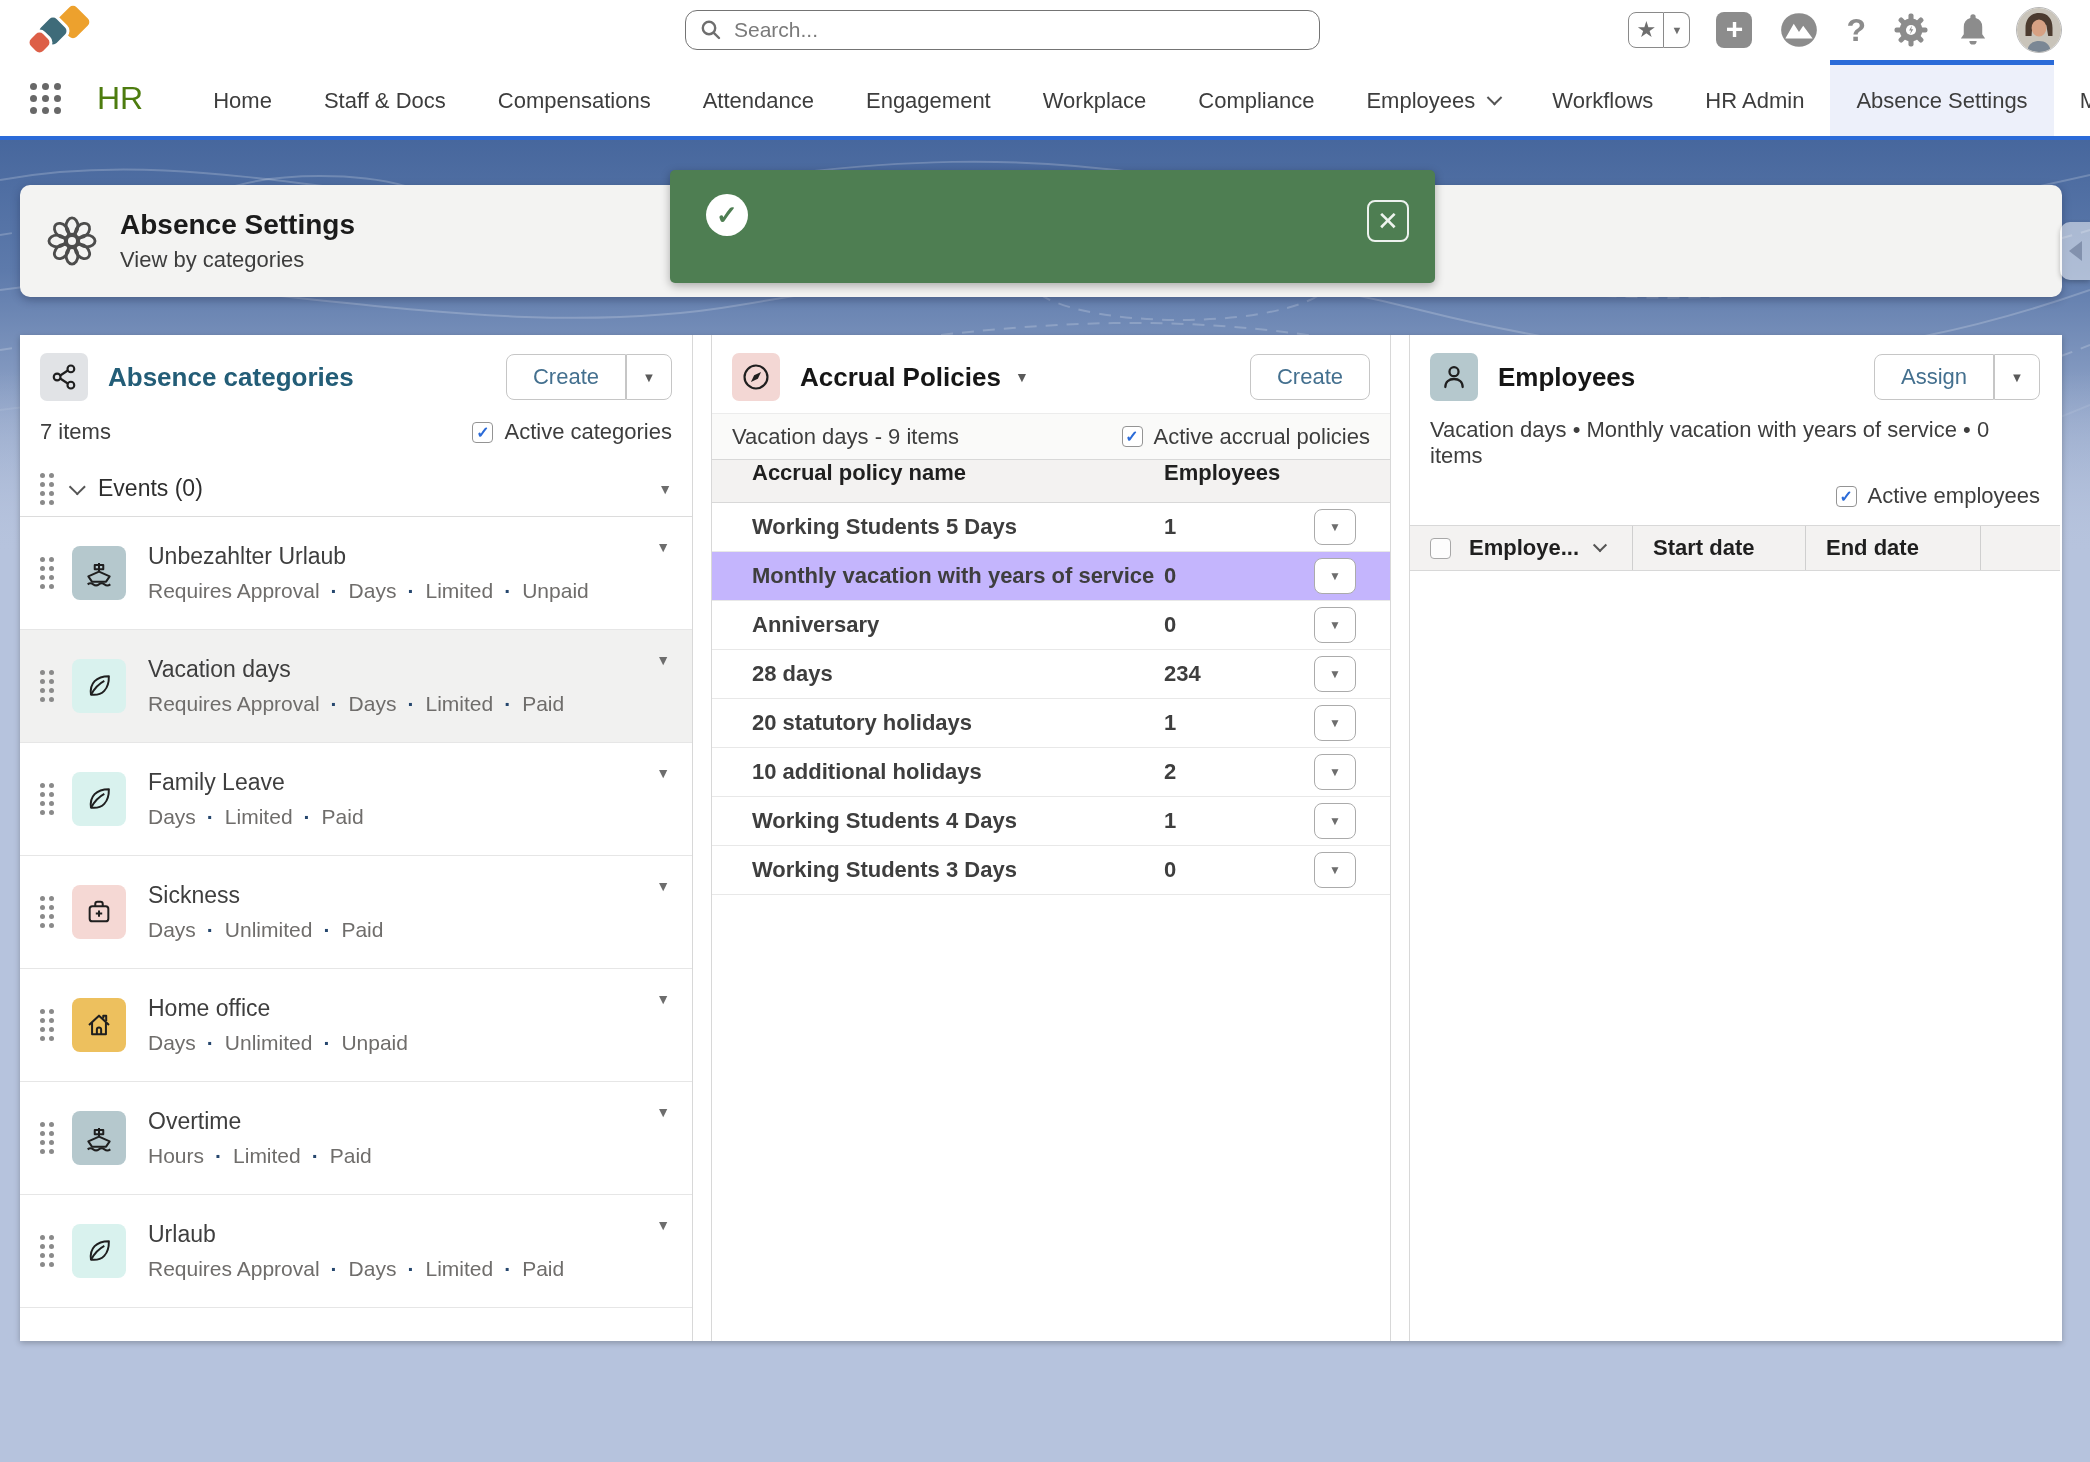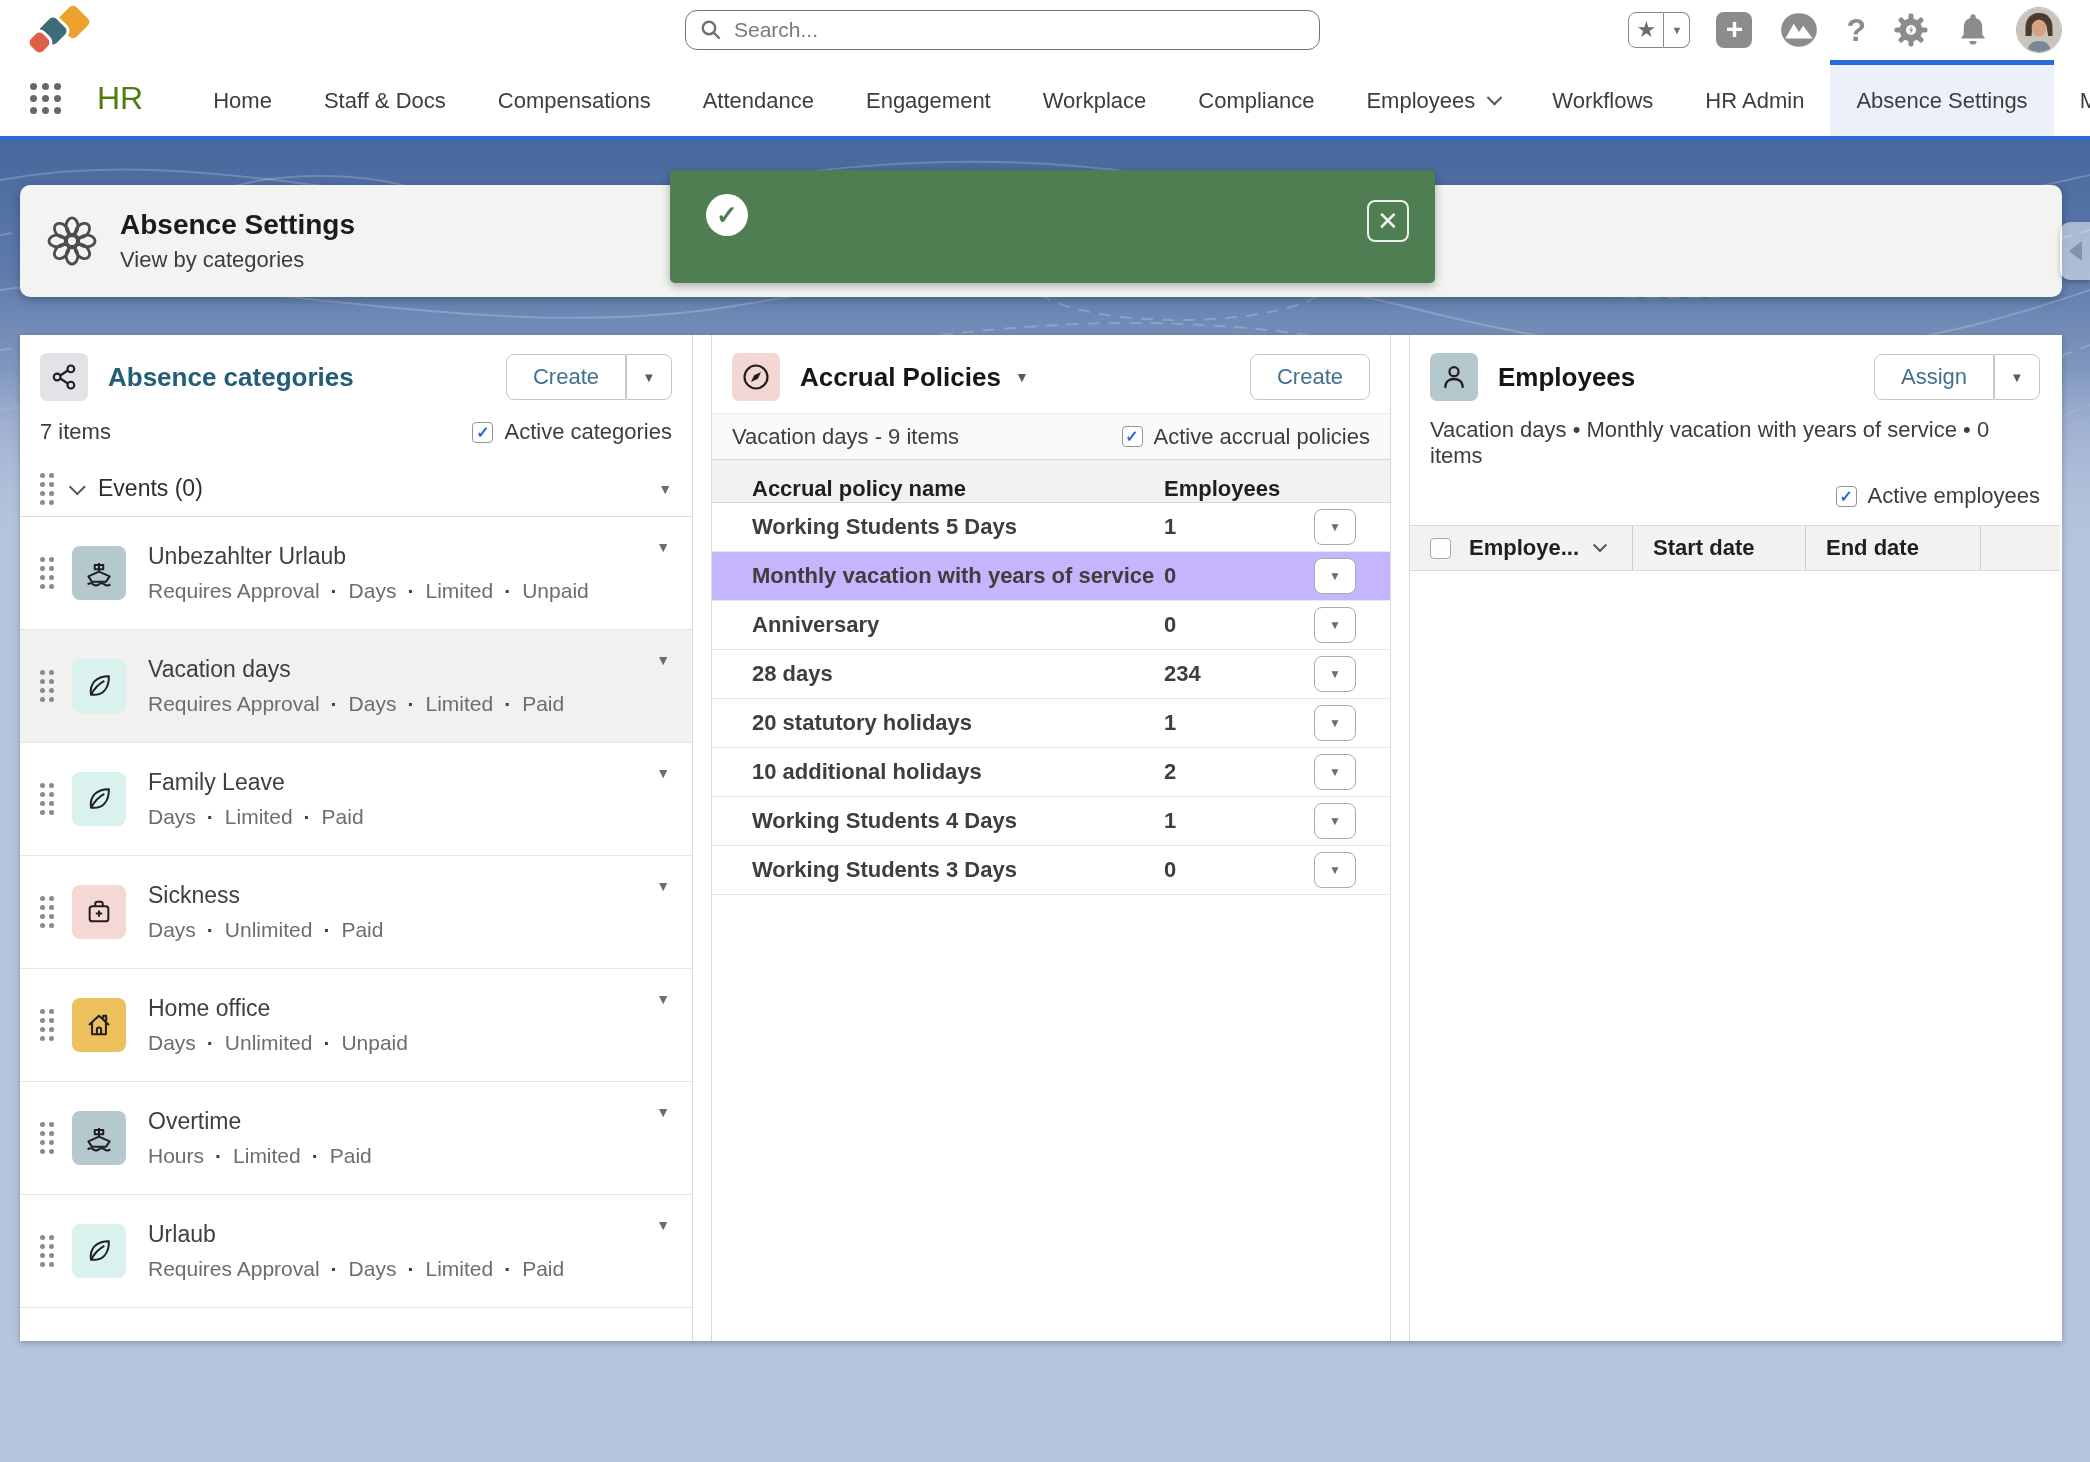--- a/index.html
+++ b/index.html
@@ -129,21 +129,21 @@
   .cat-txt { margin-left:22px; display:flex; flex-direction:column; }
   .cat-name { font-size:23px; color:#3e3e3e; }
   .cat-meta { font-size:21px; color:#6f6d6b; margin-top:9px; }
   .cat-meta .mdot { color:#26476e; font-weight:700; margin:0 11px; }
   .cat-row .row-caret { position:absolute; right:22px; top:22px; }
 
   
   .context-row { height:46px; background:#fafaf9; border-top:1px solid #ececec; display:flex; align-items:center; padding:0 20px; }
   .context-label { font-size:22px; color:#3e3e3e; }
   .table-head { height:44px; background:#f3f2f1; border-top:1px solid #d8d8d8; border-bottom:1px solid #d8d8d8;
-    display:flex; align-items:flex-end; padding-left:40px; font-size:22px; font-weight:700; color:#1f1f1f; }
+    display:flex; align-items:flex-start; padding-left:40px; font-size:22px; font-weight:700; color:#1f1f1f; }
   .th-name { width:412px; }
   .p-row { position:relative; height:49px; border-bottom:1px solid #e8e8e8; display:flex; align-items:center; padding-left:40px;font-weight:bold; }
   .p-row.selected { background:#c4b5fd; }
   .p-name { width:412px; font-size:22px; color:#3e3e3e; }
   .p-count { font-size:22px; color:#3e3e3e; }
   .menu-btn { position:absolute; right:34px; top:6px; width:42px; height:36px; background:#fff;
     border:1px solid #ababab; border-radius:8px; color:#6d6d6d; font-size:12px;
     display:flex; align-items:center; justify-content:center; }
 
   

